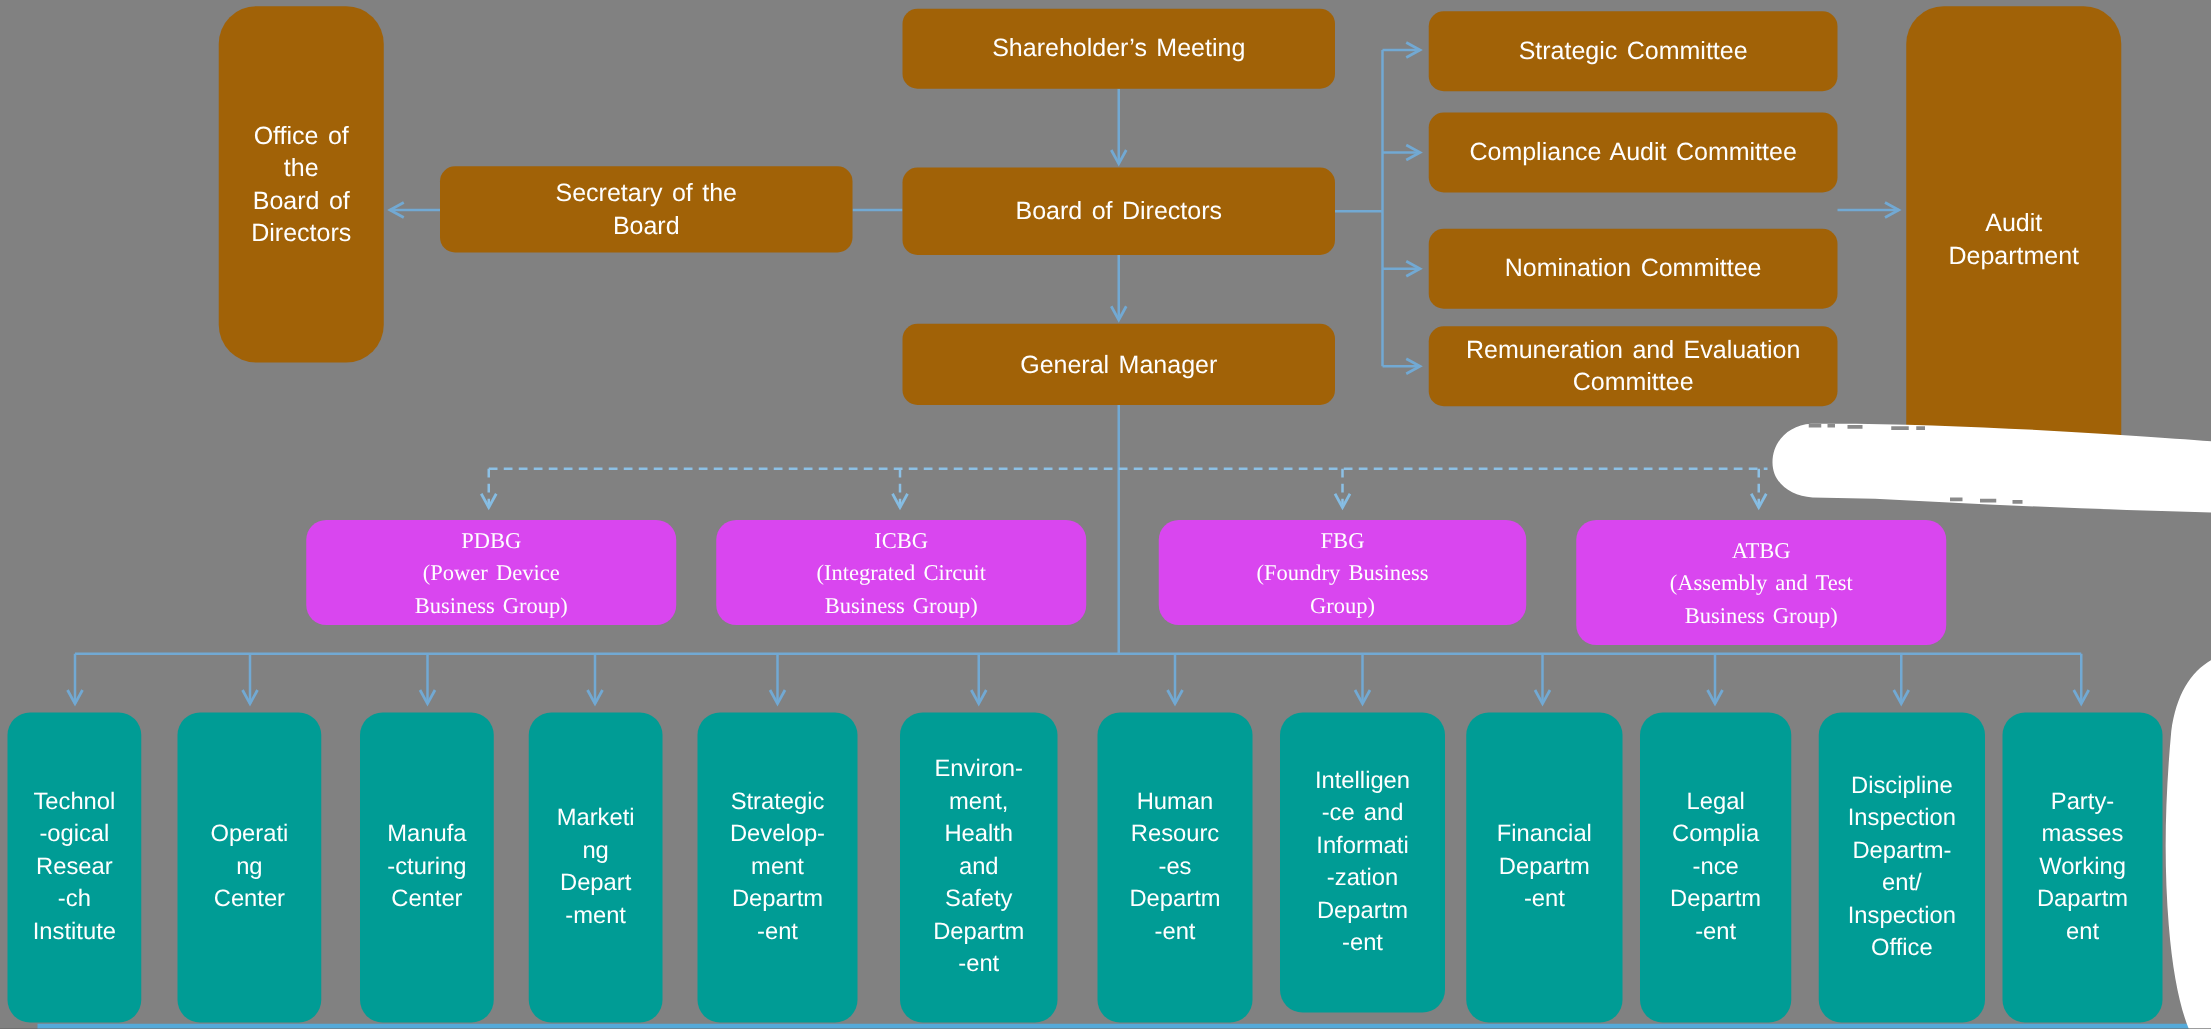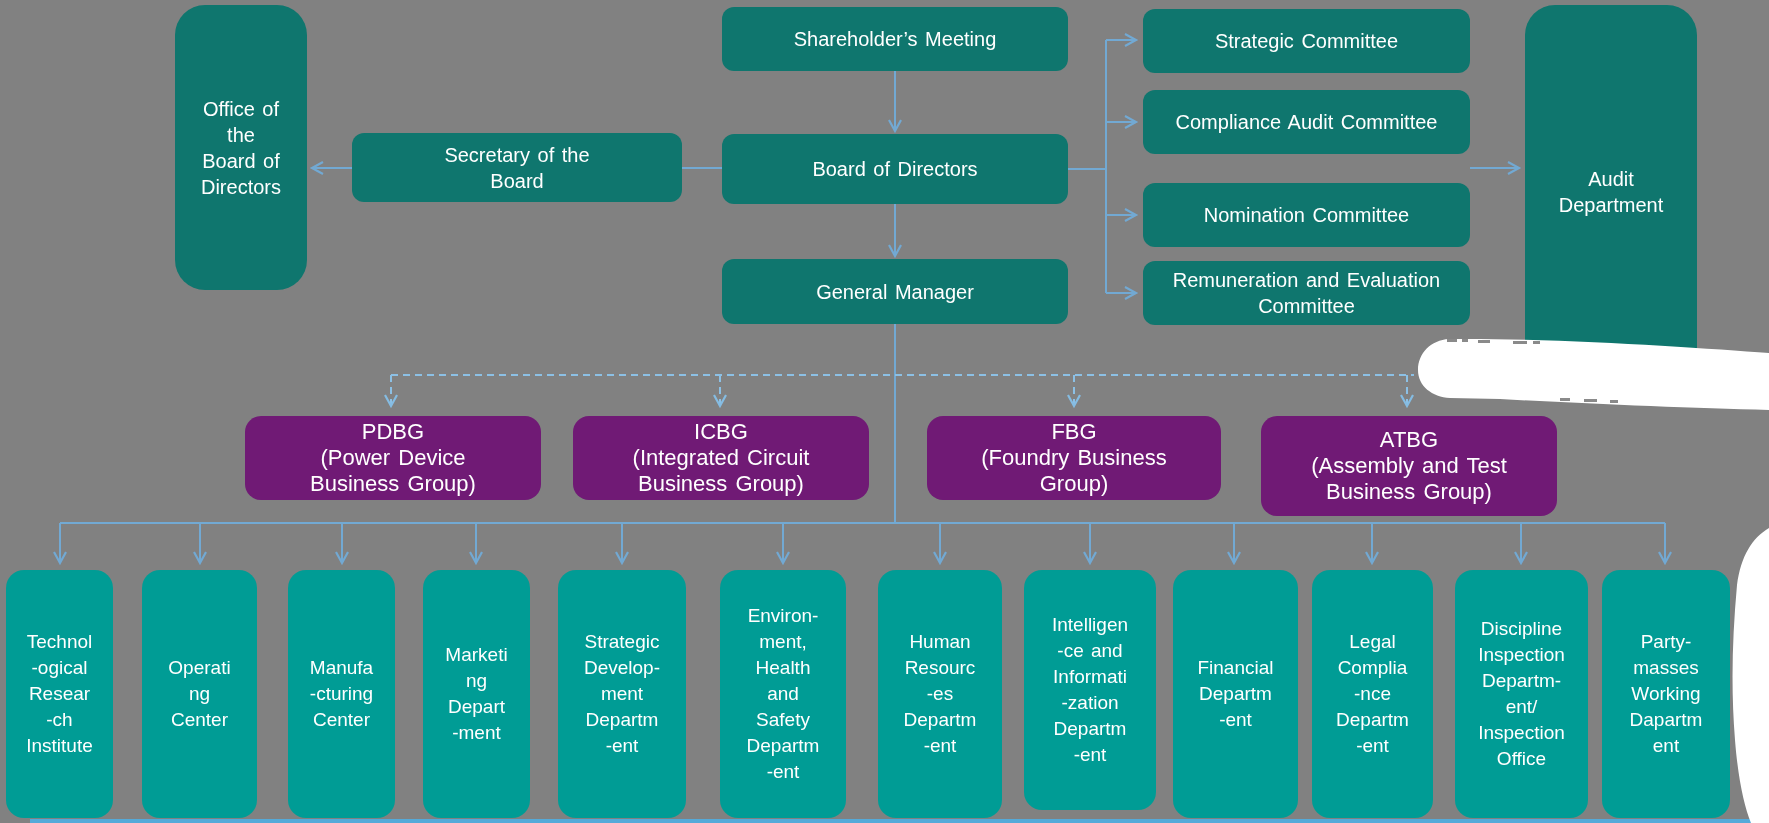--- a/index.html
+++ b/index.html
@@ -9,22 +9,22 @@
   }
   svg.layer{position:absolute;left:0;top:0;width:1769px;height:823px;}
   #connector-layer{z-index:1;}
   #nodes-layer{position:absolute;left:0;top:0;width:1769px;height:823px;z-index:2;}
   #overlay-layer{z-index:3;pointer-events:none;}
   .box{
     position:absolute;display:flex;flex-direction:column;justify-content:center;
     align-items:center;text-align:center;color:#ffffff;word-spacing:2px;
   }
   .box span{display:block;}
-  .box.blue{background:#0f766e;font-size:20px;line-height:26px;}
-  .box.orange{background:#701a75;font-size:22px;line-height:26px;}
+  .box.blue{background:#a16207;font-size:20px;line-height:26px;}
+  .box.orange{background:#d946ef;font-size:18px;line-height:26px;font-family:Liberation Serif, serif;}
   .box.teal{background:#009C95;font-size:19px;line-height:26px;}
   .solid-line{stroke:#72A9D3;stroke-width:2;fill:none;}
   .dashed-line{stroke:#8CC0E5;stroke-width:2;fill:none;stroke-dasharray:7 5;}
 </style>
 </head>
 <body>
 
 <div id="stage">
 
   <svg id="connector-layer" class="layer">

